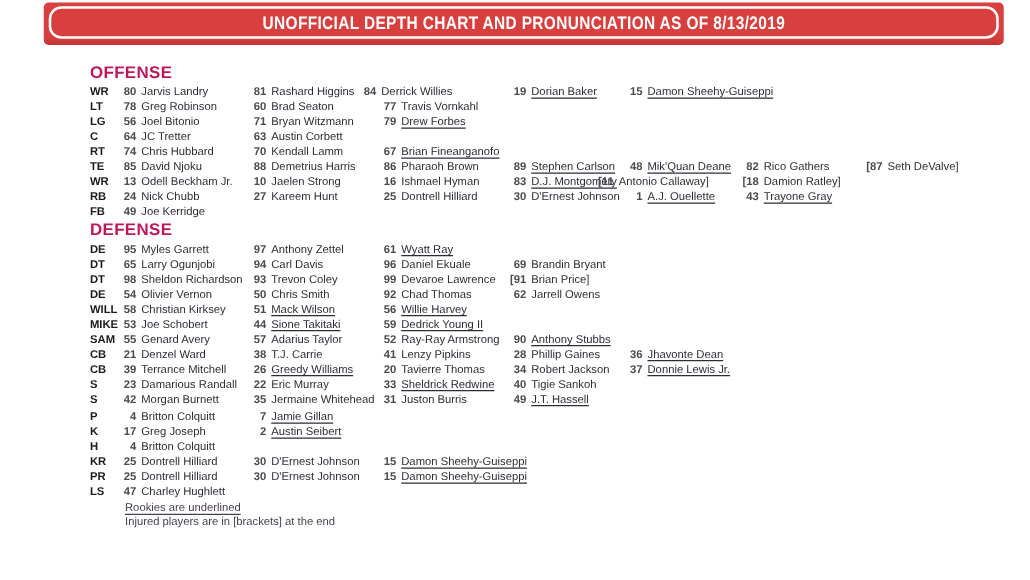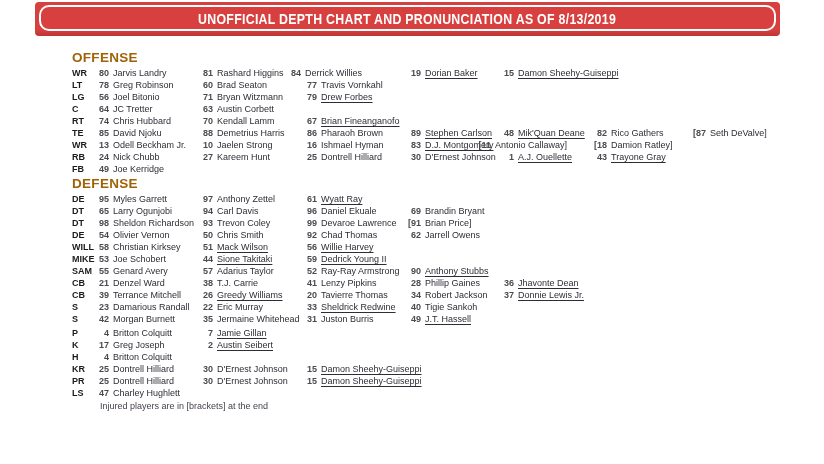--- a/index.html
+++ b/index.html
@@ -18,39 +18,39 @@
     display:flex;align-items:center;justify-content:center;
   }
   .banner-title{
     color:#ffffff;font-weight:bold;font-size:13px;letter-spacing:.3px;
     display:inline-block;transform:scale(.95,1.12);white-space:nowrap;
   }
   .content{position:absolute;left:72px;top:51px;width:740px;}
   .section{margin:0;}
   .section + .section{margin-top:2px;}
   .sec-title{
-    font-size:13.5px;font-weight:bold;color:#a16207;letter-spacing:.3px;
+    font-size:13.5px;font-weight:bold;color:#be185d;letter-spacing:.3px;
     line-height:14px;margin-bottom:2px;
   }
   .row{position:relative;height:12px;font-size:9px;line-height:12px;color:#2f2c35;}
   .pos{position:absolute;left:0;font-weight:bold;color:#1b1b1d;font-size:9px;}
   .entry{position:absolute;top:0;white-space:nowrap;}
   .entry.u{text-decoration:underline;text-underline-offset:1.5px;text-decoration-thickness:1px;}
   .num{
     display:inline-block;width:17px;text-align:right;font-weight:bold;
     color:#4a4b50;margin-right:4px;
   }
   .pname{color:#2f2c35;}
   .footer{margin-top:2px;margin-left:28px;font-size:9px;line-height:11px;color:#49404e;}
   .footer .rk{text-decoration:underline;text-underline-offset:1.5px;}
 </style>
 </head>
 <body>
 
-<div class="banner" style="background: linear-gradient(rgb(215, 64, 62) 82%, rgb(189, 52, 50));">
+<div class="banner" style="background: linear-gradient(rgb(215, 64, 62) 82%, rgb(189, 52, 50)); padding-left: 23px;">
   <div class="banner-inner">
     <span class="banner-title">UNOFFICIAL DEPTH CHART AND PRONUNCIATION AS OF 8/13/2019</span>
   </div>
 </div>
 
 <div class="content">
   <div id="sections">
       <div class="section">
         <div class="sec-title">OFFENSE</div>
         <div class="row">
@@ -223,15 +223,16 @@
           <span class="entry" style="left: 124px;"><span class="num">30</span><span class="pname">D'Ernest Johnson</span></span>
           <span class="entry u" style="left: 228px;"><span class="num">15</span><span class="pname">Damon Sheehy-Guiseppi</span></span>
         </div>
         <div class="row">
           <span class="pos">LS</span>
           <span class="entry" style="left: 20px;"><span class="num">47</span><span class="pname">Charley Hughlett</span></span>
         </div>
       </div>
     </div>
   <div class="footer">
+    <div class="rk">Rookies are underlined</div>
     <div>Injured players are in [brackets] at the end</div>
   </div>
 </div>
 
 </body></html>

